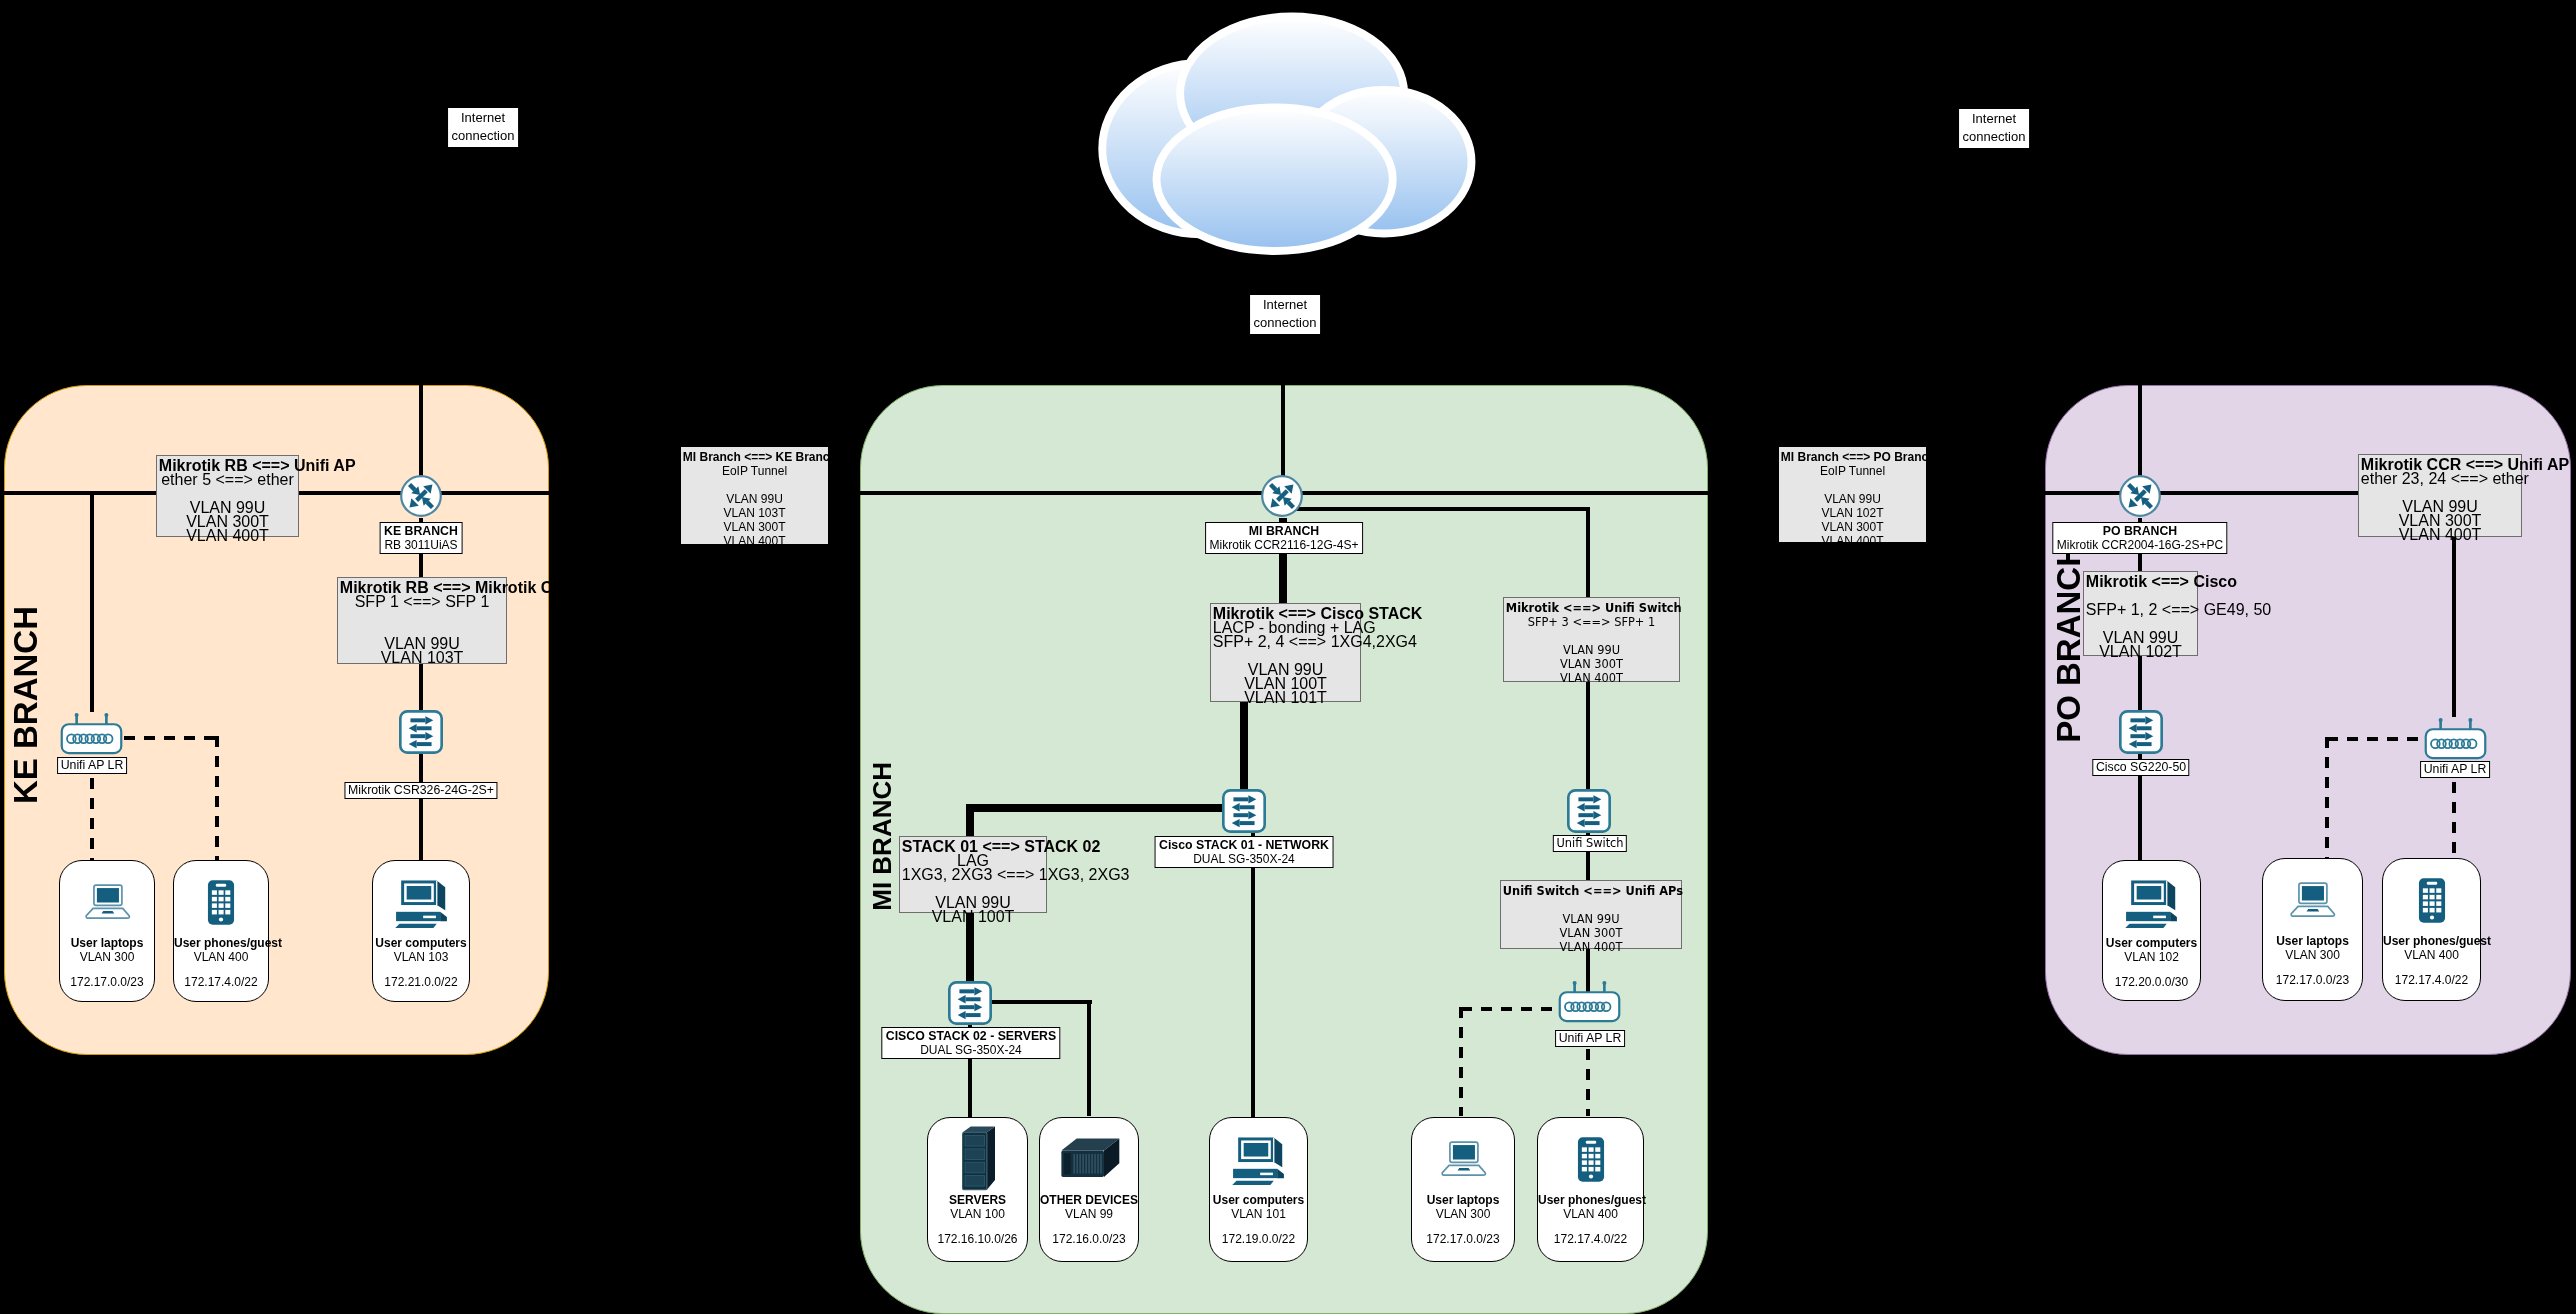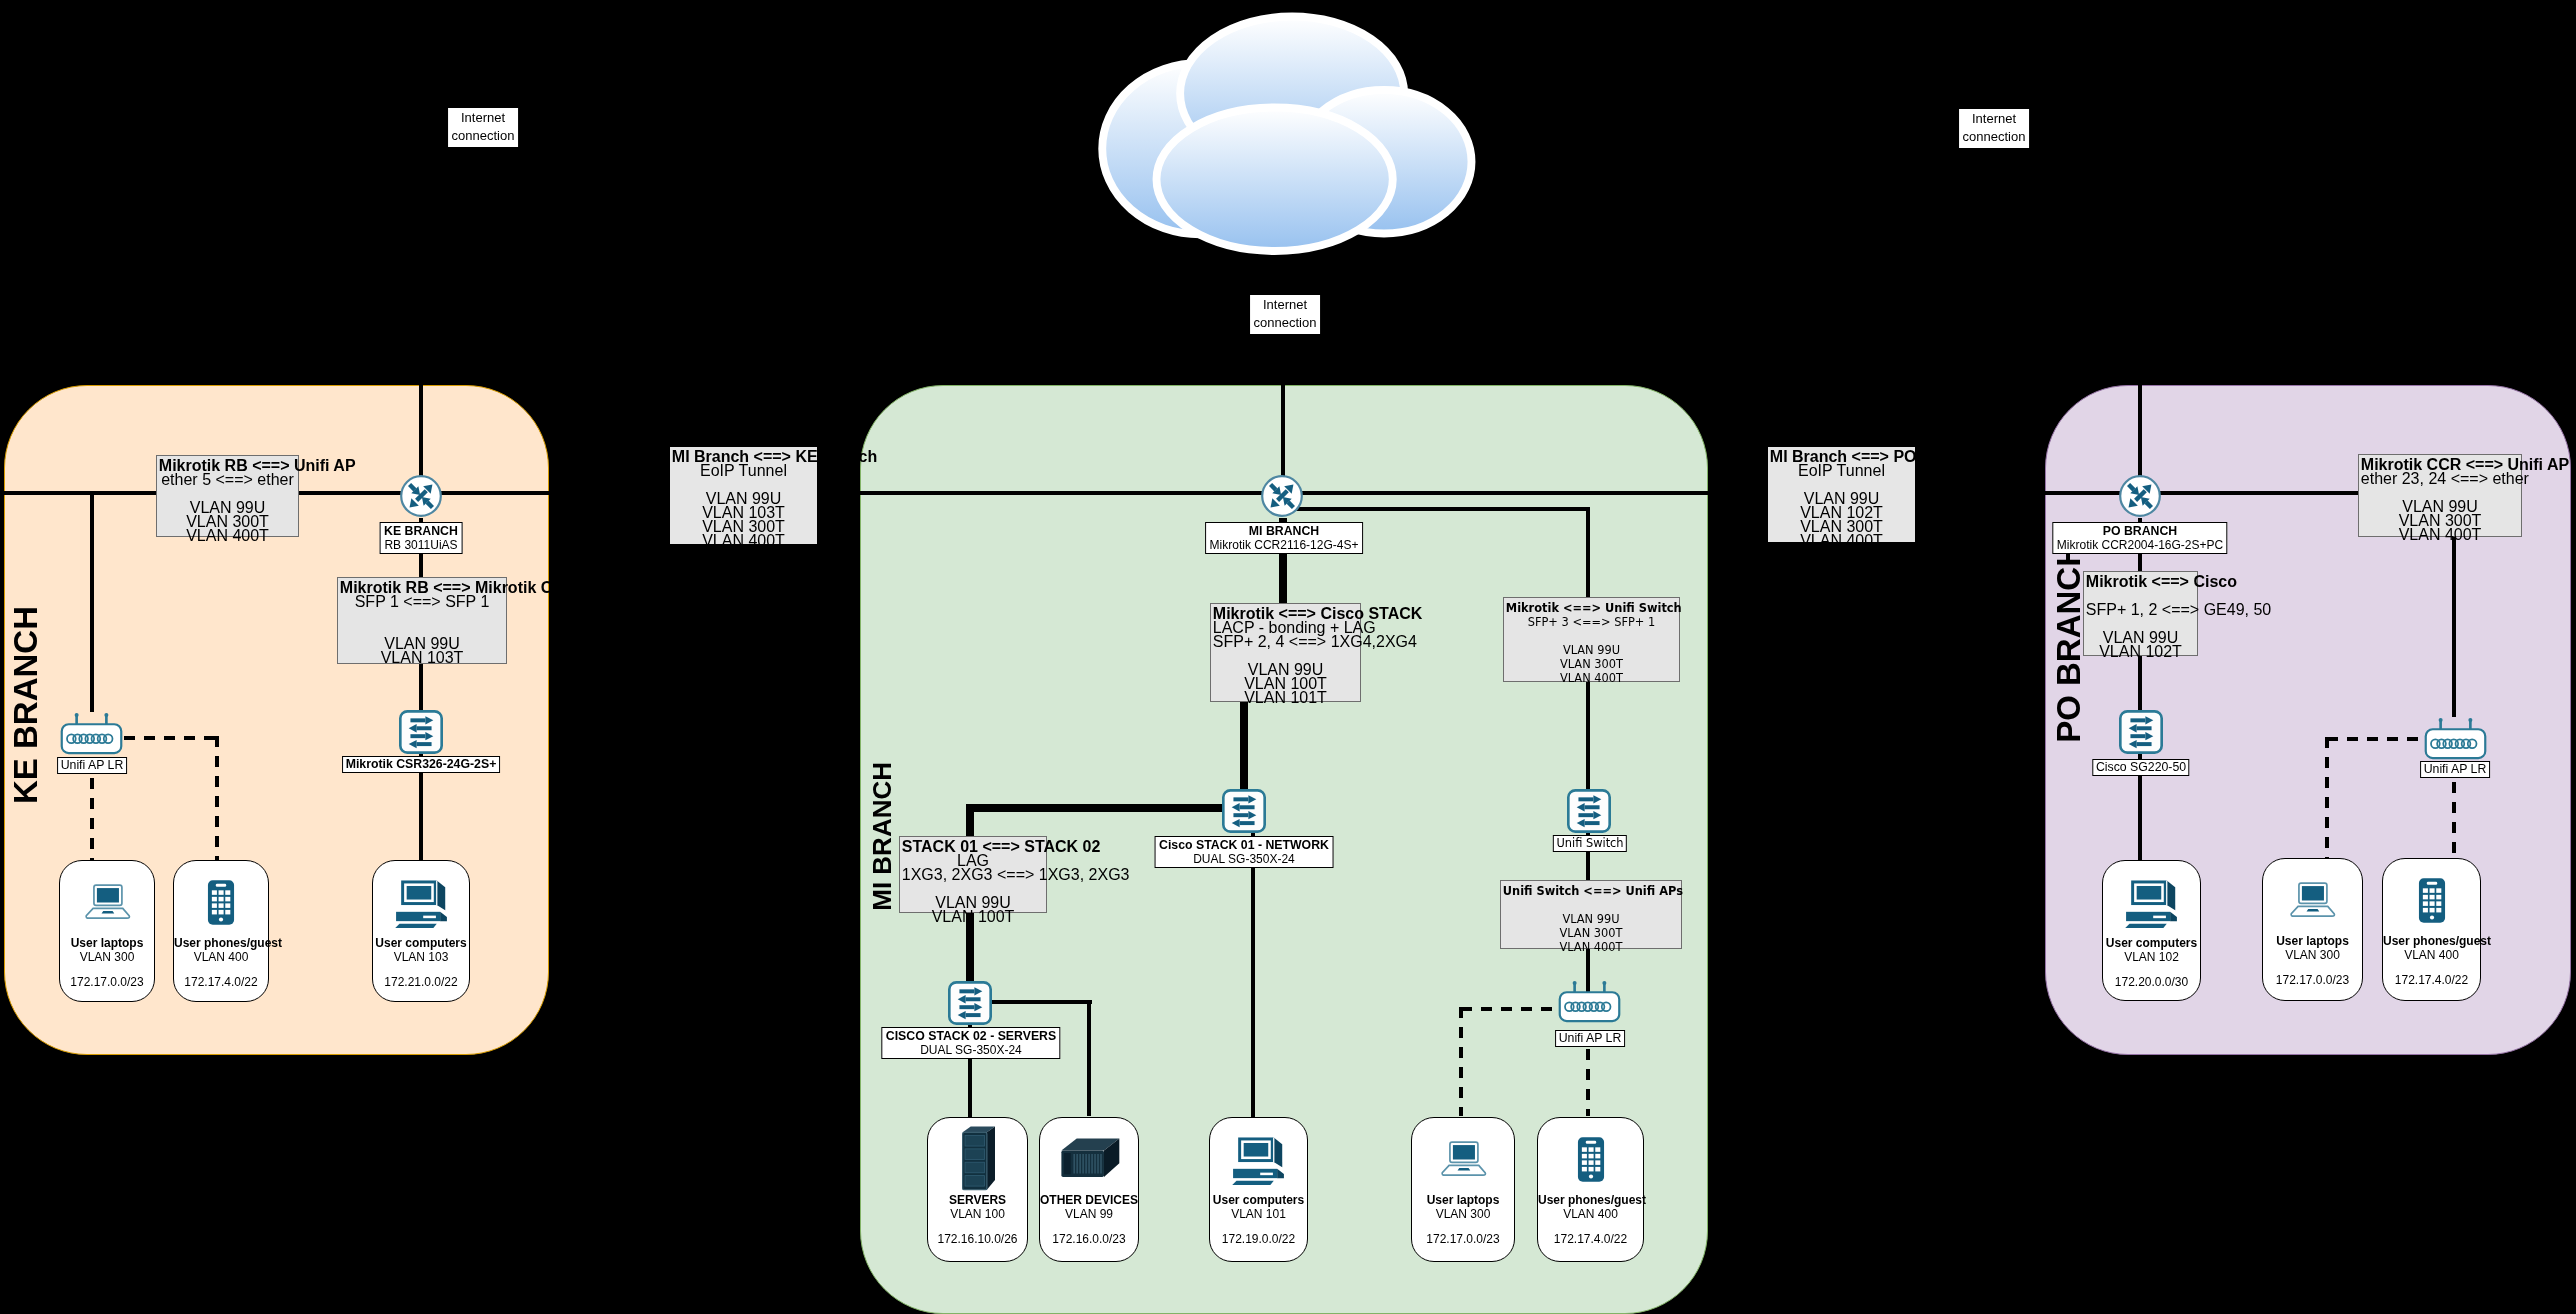--- a/index.html
+++ b/index.html
@@ -8,21 +8,21 @@
   .area{position:absolute;border-radius:83px;z-index:1;box-sizing:border-box;}
   .hl,.vl{position:absolute;background:#000;z-index:2;}
   .hl8,.vl8{position:absolute;background:#000;z-index:2;}
   .hd{position:absolute;height:4.4px;z-index:2;
       background:repeating-linear-gradient(90deg,#000 0 11.4px,transparent 11.4px 20px);}
   .vd{position:absolute;width:4.4px;z-index:2;
       background:repeating-linear-gradient(180deg,#000 0 11.4px,transparent 11.4px 20px);}
   .lbox{position:absolute;background:#e5e5e5;border:0.9px solid #6e6e6e;z-index:3;text-align:center;
         font-size:16px;line-height:14px;padding:2.6px 1.8px;box-sizing:border-box;}
   .tbox{position:absolute;background:#e6e6e6;z-index:3;text-align:center;
-        font-size:16px;line-height:14px;padding:2.6px 1.8px;box-sizing:border-box;}
+        font-size:12px;line-height:14px;padding:2.6px 1.8px;box-sizing:border-box;margin-left:11px;}
   .bt{font-weight:bold;white-space:nowrap;}
   .bl{white-space:nowrap;}
   .sp{height:14px;}
   .wlab{position:absolute;transform:translateX(-50%);background:#fff;border:0.9px solid #000;z-index:4;
         font-size:12.3px;line-height:15px;padding:0 2.6px;white-space:nowrap;text-align:center;}
   .wlab2{position:absolute;transform:translateX(-50%);background:#fff;border:0.9px solid #000;z-index:4;
         font-size:12px;line-height:14px;padding:0.9px 3.5px;white-space:nowrap;text-align:center;}
   .wlab2 .bt{font-size:12.3px;}
   .ep{position:absolute;background:#fff;border:1.8px solid #000;border-radius:23px;z-index:3;
       text-align:center;box-sizing:border-box;}
@@ -244,21 +244,21 @@
   </div>
 
   <svg class="icon" style="left:60px;top:711px;" width="63" height="44" viewBox="0 0 72 50">
       <use href="#i-ap"></use>
     </svg>
   <div class="wlab" style="left:92px;top:757px;">Unifi AP LR</div>
 
   <svg class="icon" style="left:399px;top:710px;" width="44" height="44" viewBox="0 0 50 50">
       <use href="#i-switch"></use>
     </svg>
-  <div class="wlab" style="left:421px;top:756px;font-weight:bold;">Mikrotik CSR326-24G-2S+</div>
+  <div class="wlab" style="left:421px;top:782px;">Mikrotik CSR326-24G-2S+</div>
 
   <div class="ep" style="left:59px;top:860px;width:96px;height:142px;">
     <div class="ep-icon">
         <svg width="51" height="39" viewBox="0 0 60 46">
           <use href="#i-laptop"></use>
         </svg>
       </div>
     <div class="ep-name">User laptops</div>
     <div class="ep-vlan">VLAN 300</div>
     <div class="ep-sub">172.17.0.0/23</div>

